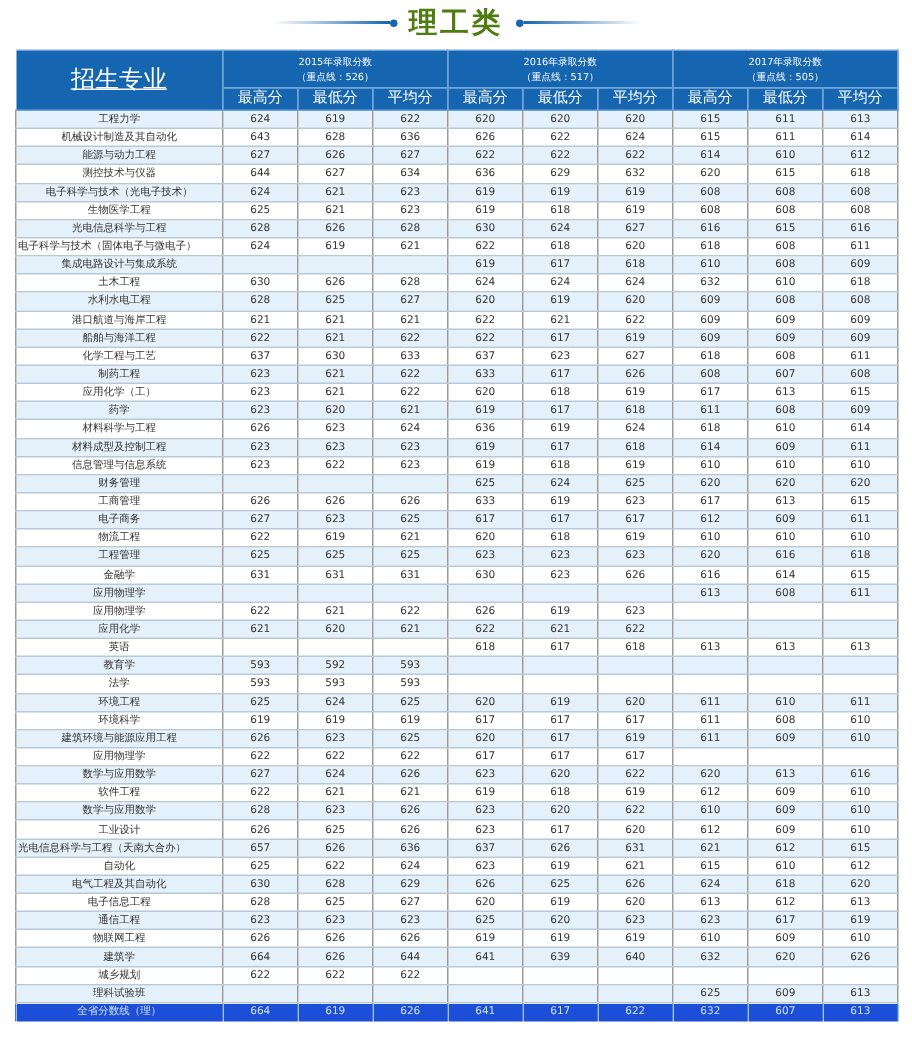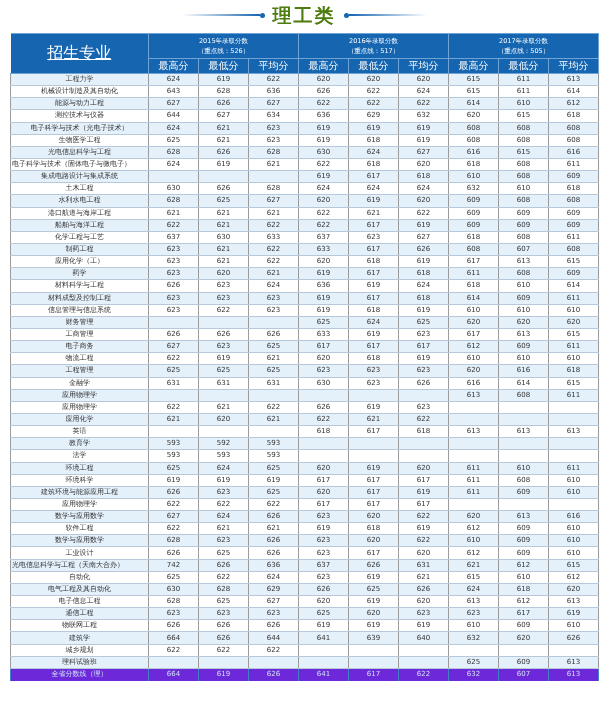--- a/index.html
+++ b/index.html
@@ -16,21 +16,21 @@
   th{background:#1565b0;color:#ffffff;font-weight:normal;border:1px solid #6fa3d6;padding:0;}
   th.major{font-size:16px;height:38px;border-left:none;text-decoration:underline;}
   th.year{font-size:6.5px;height:24px;line-height:10px;vertical-align:middle;}
   th.sub{font-size:10px;height:14px;line-height:14px;}
   td{font-size:7px;height:11.15px;line-height:11px;padding:0;text-align:center;color:#333333;border-left:1px solid #9a9a9a;border-right:1px solid #9a9a9a;white-space:nowrap;overflow:hidden;}
   tr.row:nth-child(odd) td{background:#e4f1fb;}
   tr.row:nth-child(even) td{background:#ffffff;}
   tr.row td{border-bottom:1px solid #b7c9d8;}
   td.name{}
   td.name.left{text-align:left;padding-left:1px;}
-  tr.foot td{background:#6d28d9;color:#cfe3f7;border-color:#3f83c6;height:12px;}
+  tr.foot td{background:#1d4ed8;color:#cfe3f7;border-color:#3f83c6;height:12px;}
 </style>
 </head>
 <body>
 
 <div class="title-wrap">
   <div class="title-line left"></div>
   <div class="dot"></div>
   <div class="title">理工类</div>
   <div class="dot"></div>
   <div class="title-line right"></div>
@@ -544,21 +544,21 @@
         <td>626</td>
         <td>623</td>
         <td>617</td>
         <td>620</td>
         <td>612</td>
         <td>609</td>
         <td>610</td>
       </tr>
       <tr class="row">
         <td class="name left">光电信息科学与工程（天南大合办）</td>
-        <td>742</td>
+        <td>657</td>
         <td>626</td>
         <td>636</td>
         <td>637</td>
         <td>626</td>
         <td>631</td>
         <td>621</td>
         <td>612</td>
         <td>615</td>
       </tr>
       <tr class="row">

